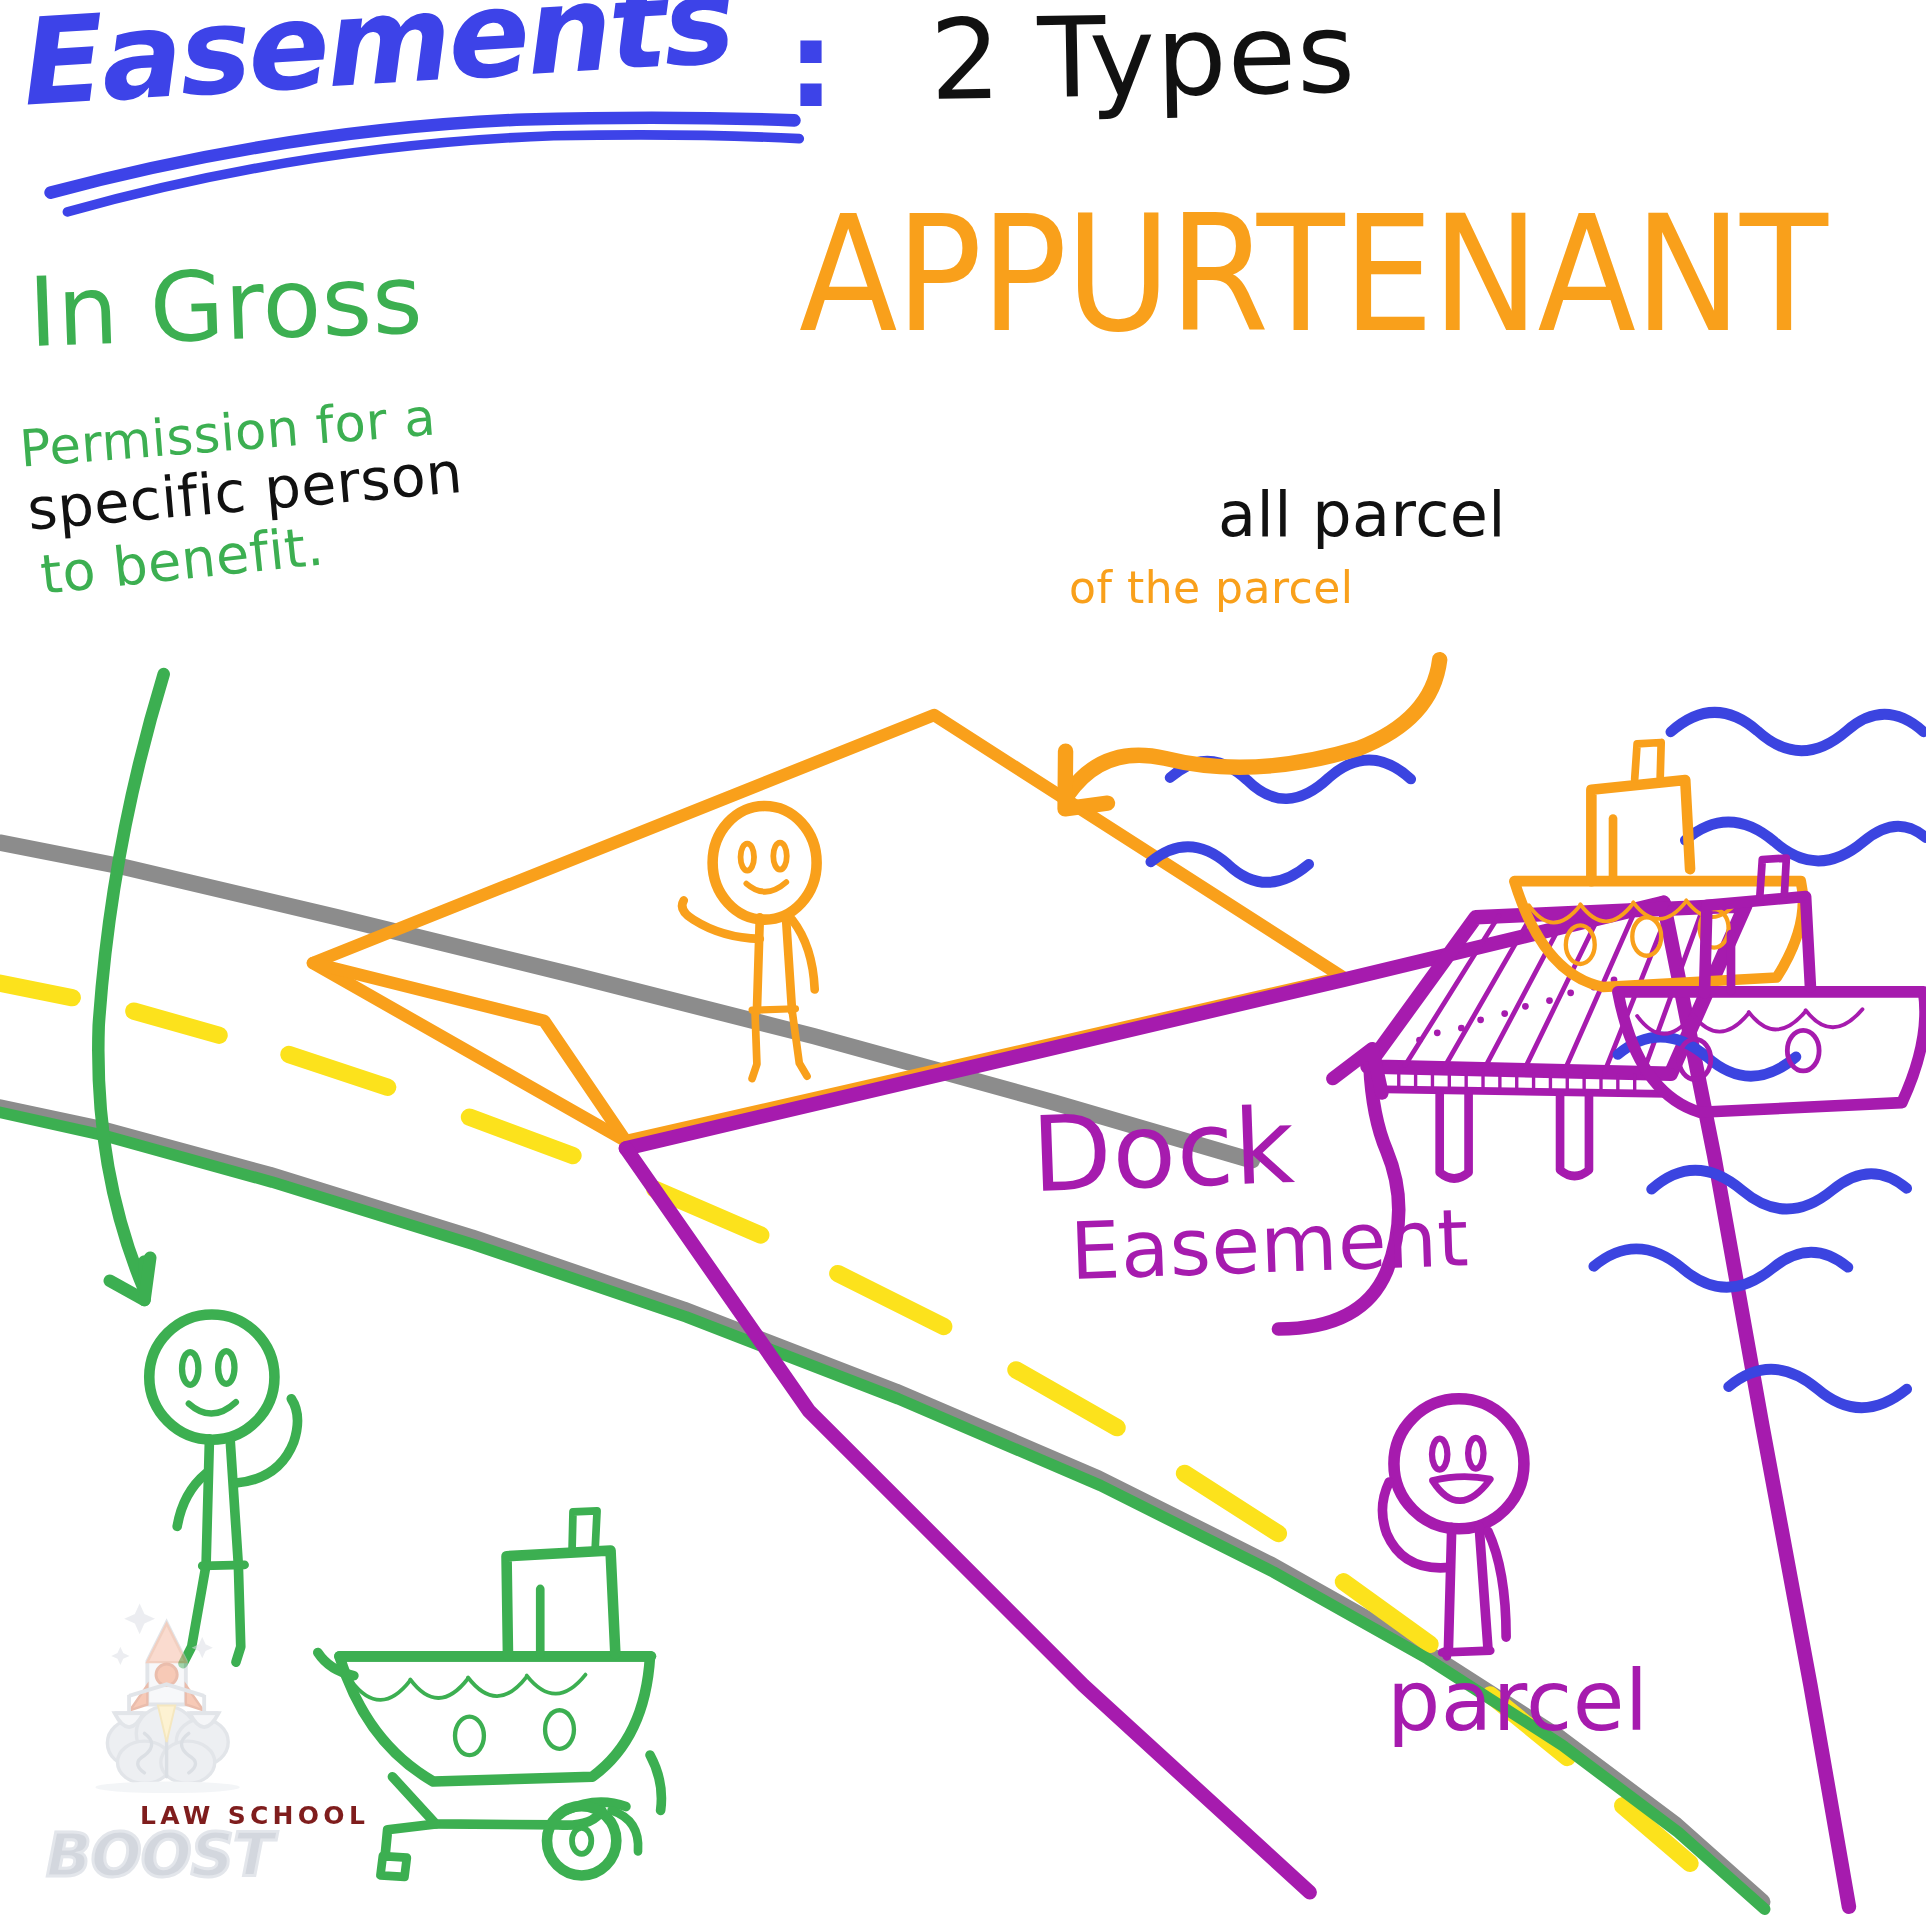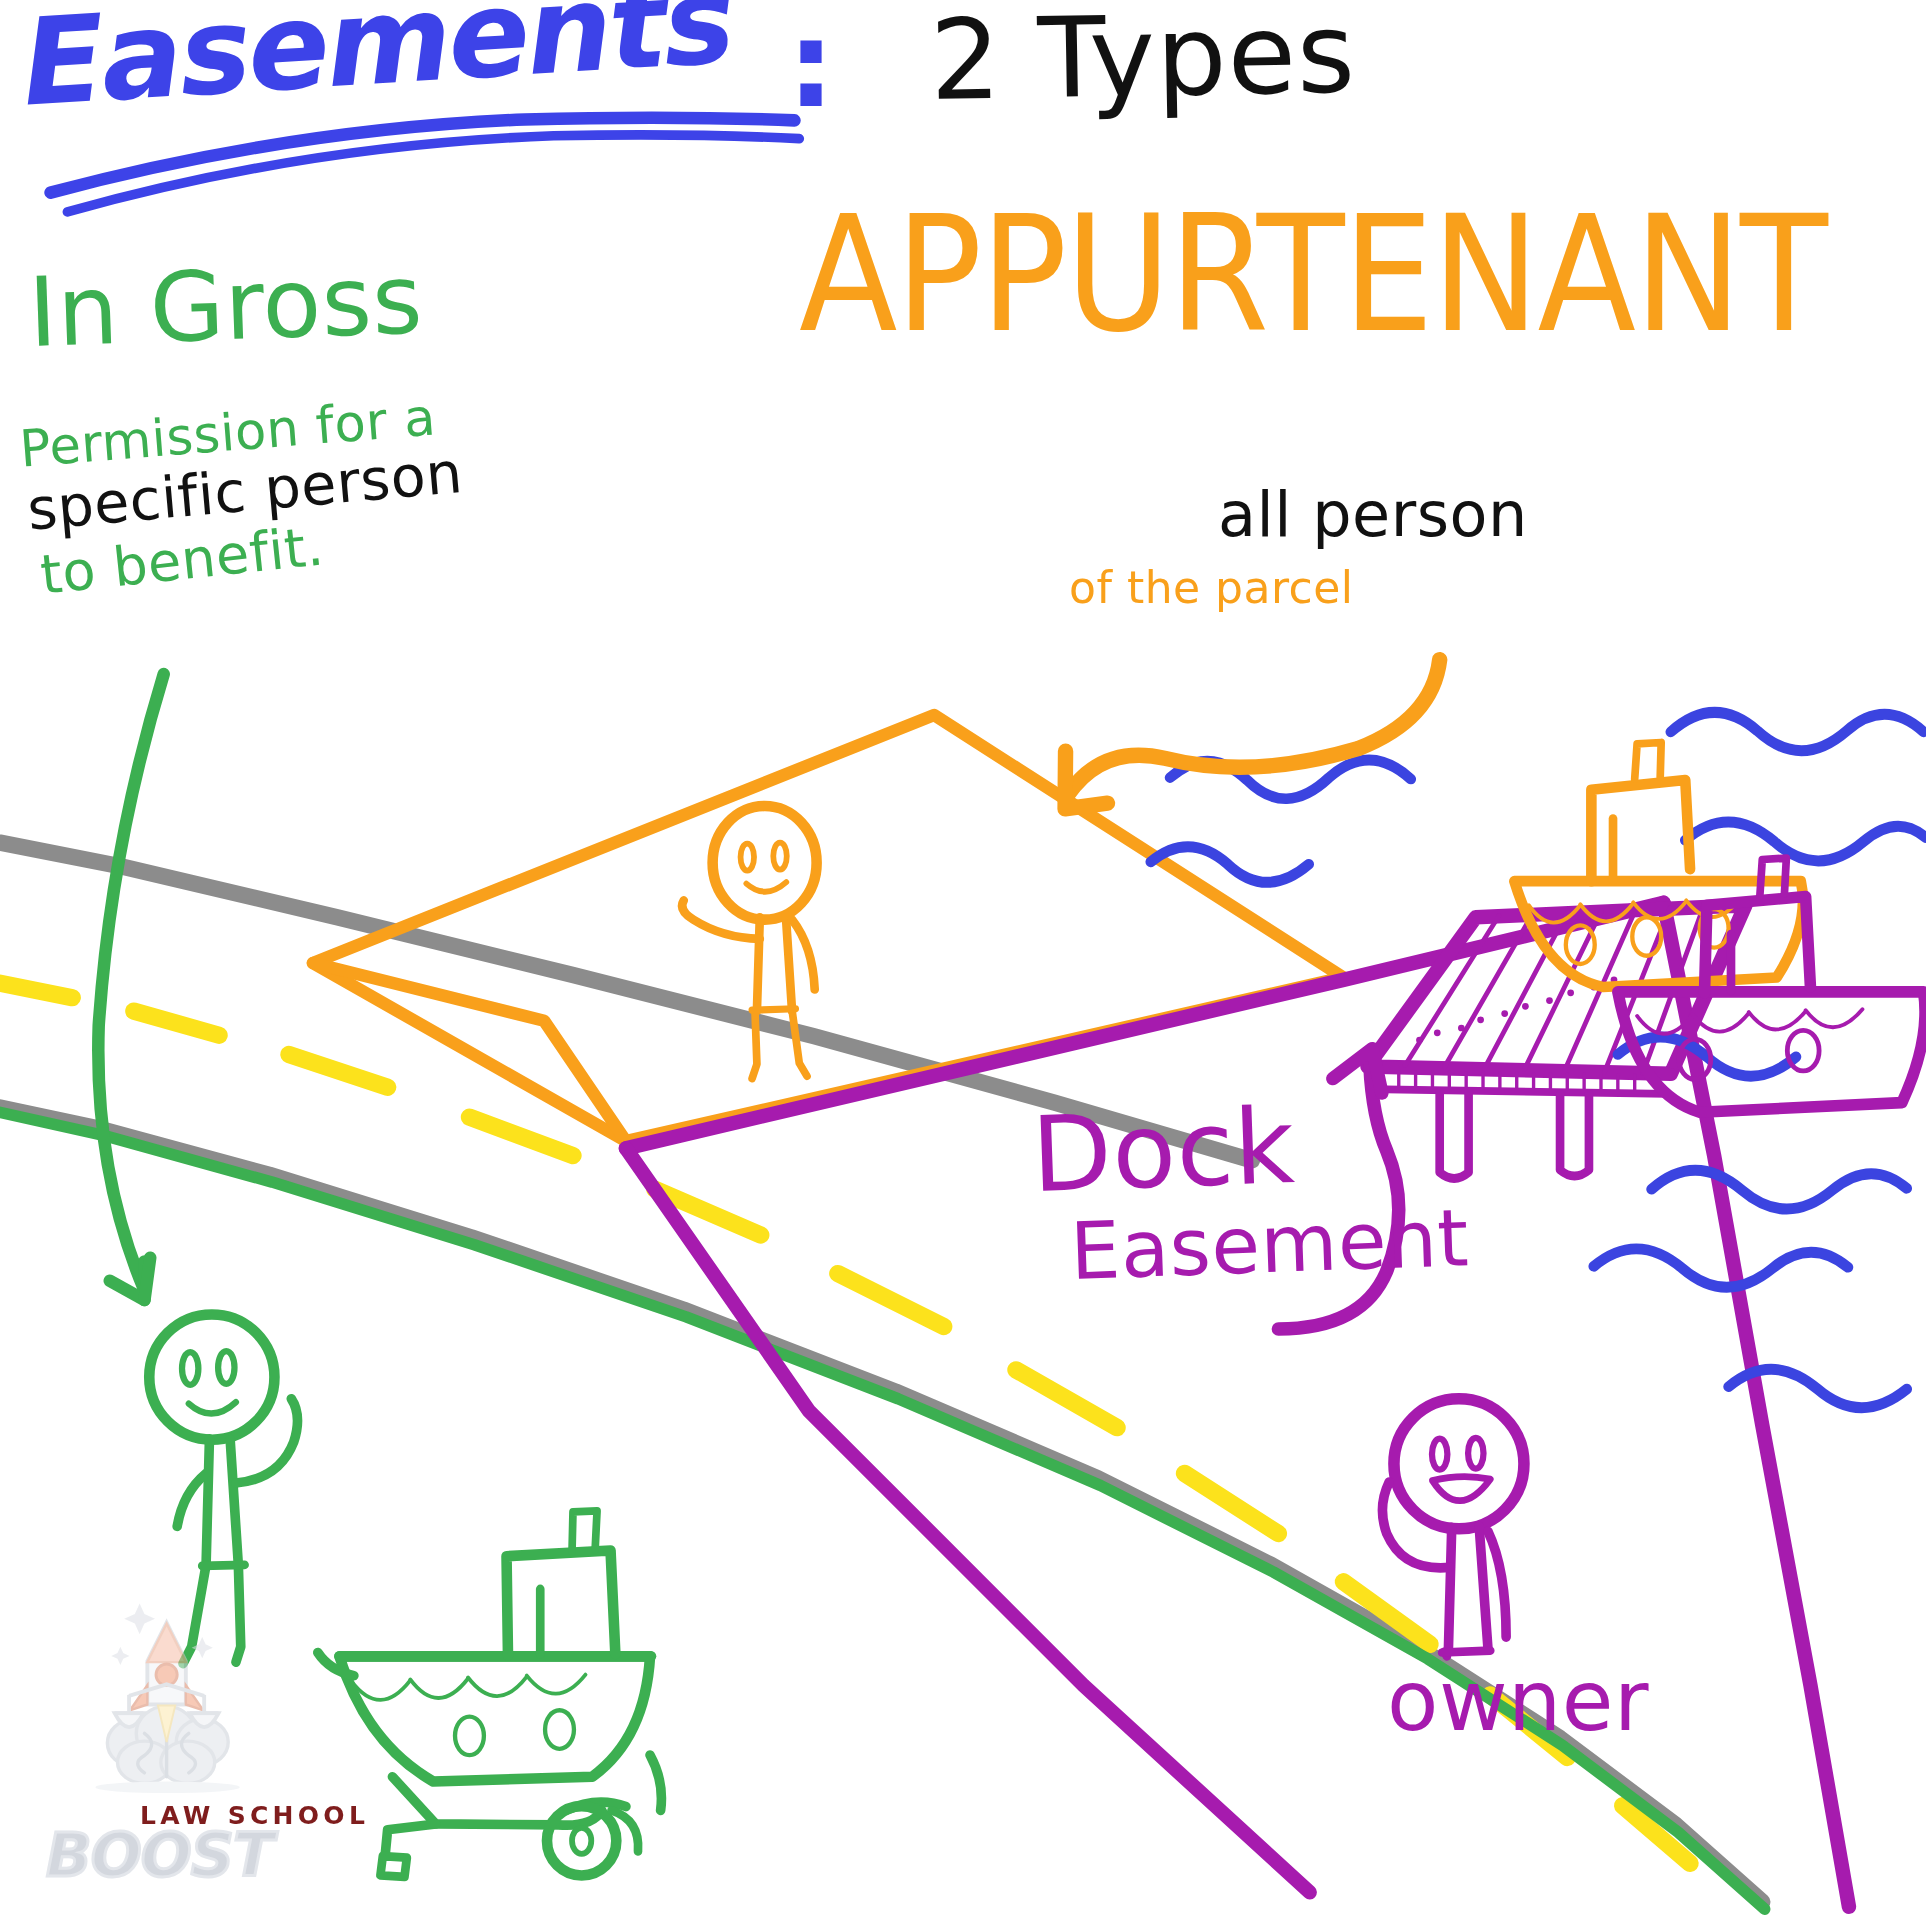--- a/index.html
+++ b/index.html
@@ -380,25 +380,25 @@
   <div class="txt hand" id="title-easements">Easements</div>
   <div class="txt hand" id="title-colon">:</div>
   <div class="txt hand" id="title-twotypes">2 Types</div>
 
   <div class="txt hand" id="ingross-heading">In Gross</div>
   <div class="txt hand" id="ingross-l1">Permission for a</div>
   <div class="txt hand" id="ingross-l2a">specific person</div>
   <div class="txt hand" id="ingross-l3">to benefit.</div>
 
   <div class="txt hand" id="appurtenant-heading">APPURTENANT</div>
-  <div class="txt hand" id="appurt-l1b">all person</div>
+  <div class="txt hand" id="appurt-l1b">all parcel</div>
   <div class="txt hand" id="appurt-l2">of the parcel</div>
 
   <div class="txt hand" id="dock-label">Dock</div>
   <div class="txt hand" id="easement-label">Easement</div>
 
-  <div class="txt hand" id="owner-label">owner</div>
+  <div class="txt hand" id="owner-label">parcel</div>
 
   <div class="txt" id="logo-lawschool">LAW SCHOOL</div>
   <div class="txt" id="logo-boost">BOOST</div>
 
 </div>
 
 
 </body></html>

